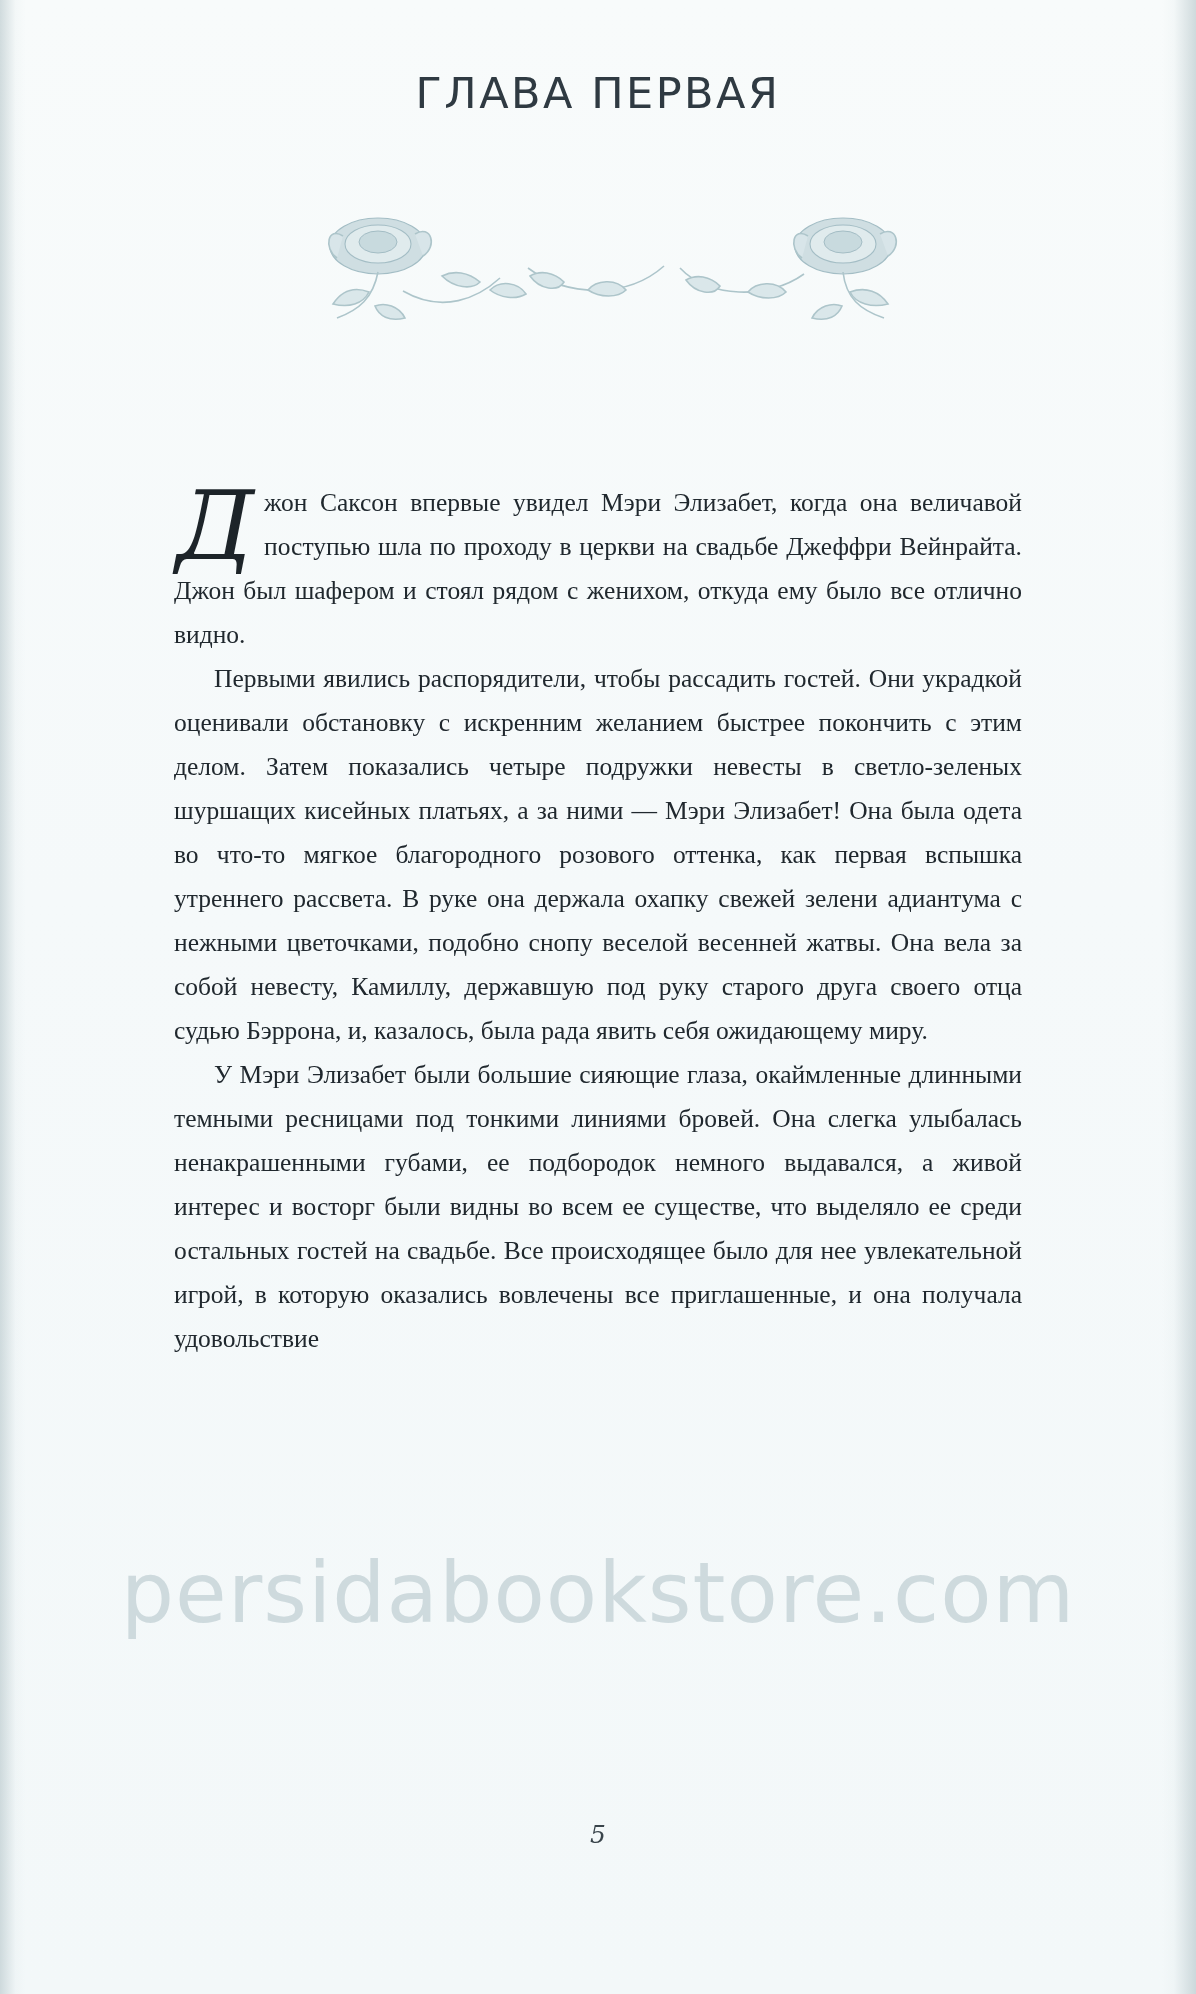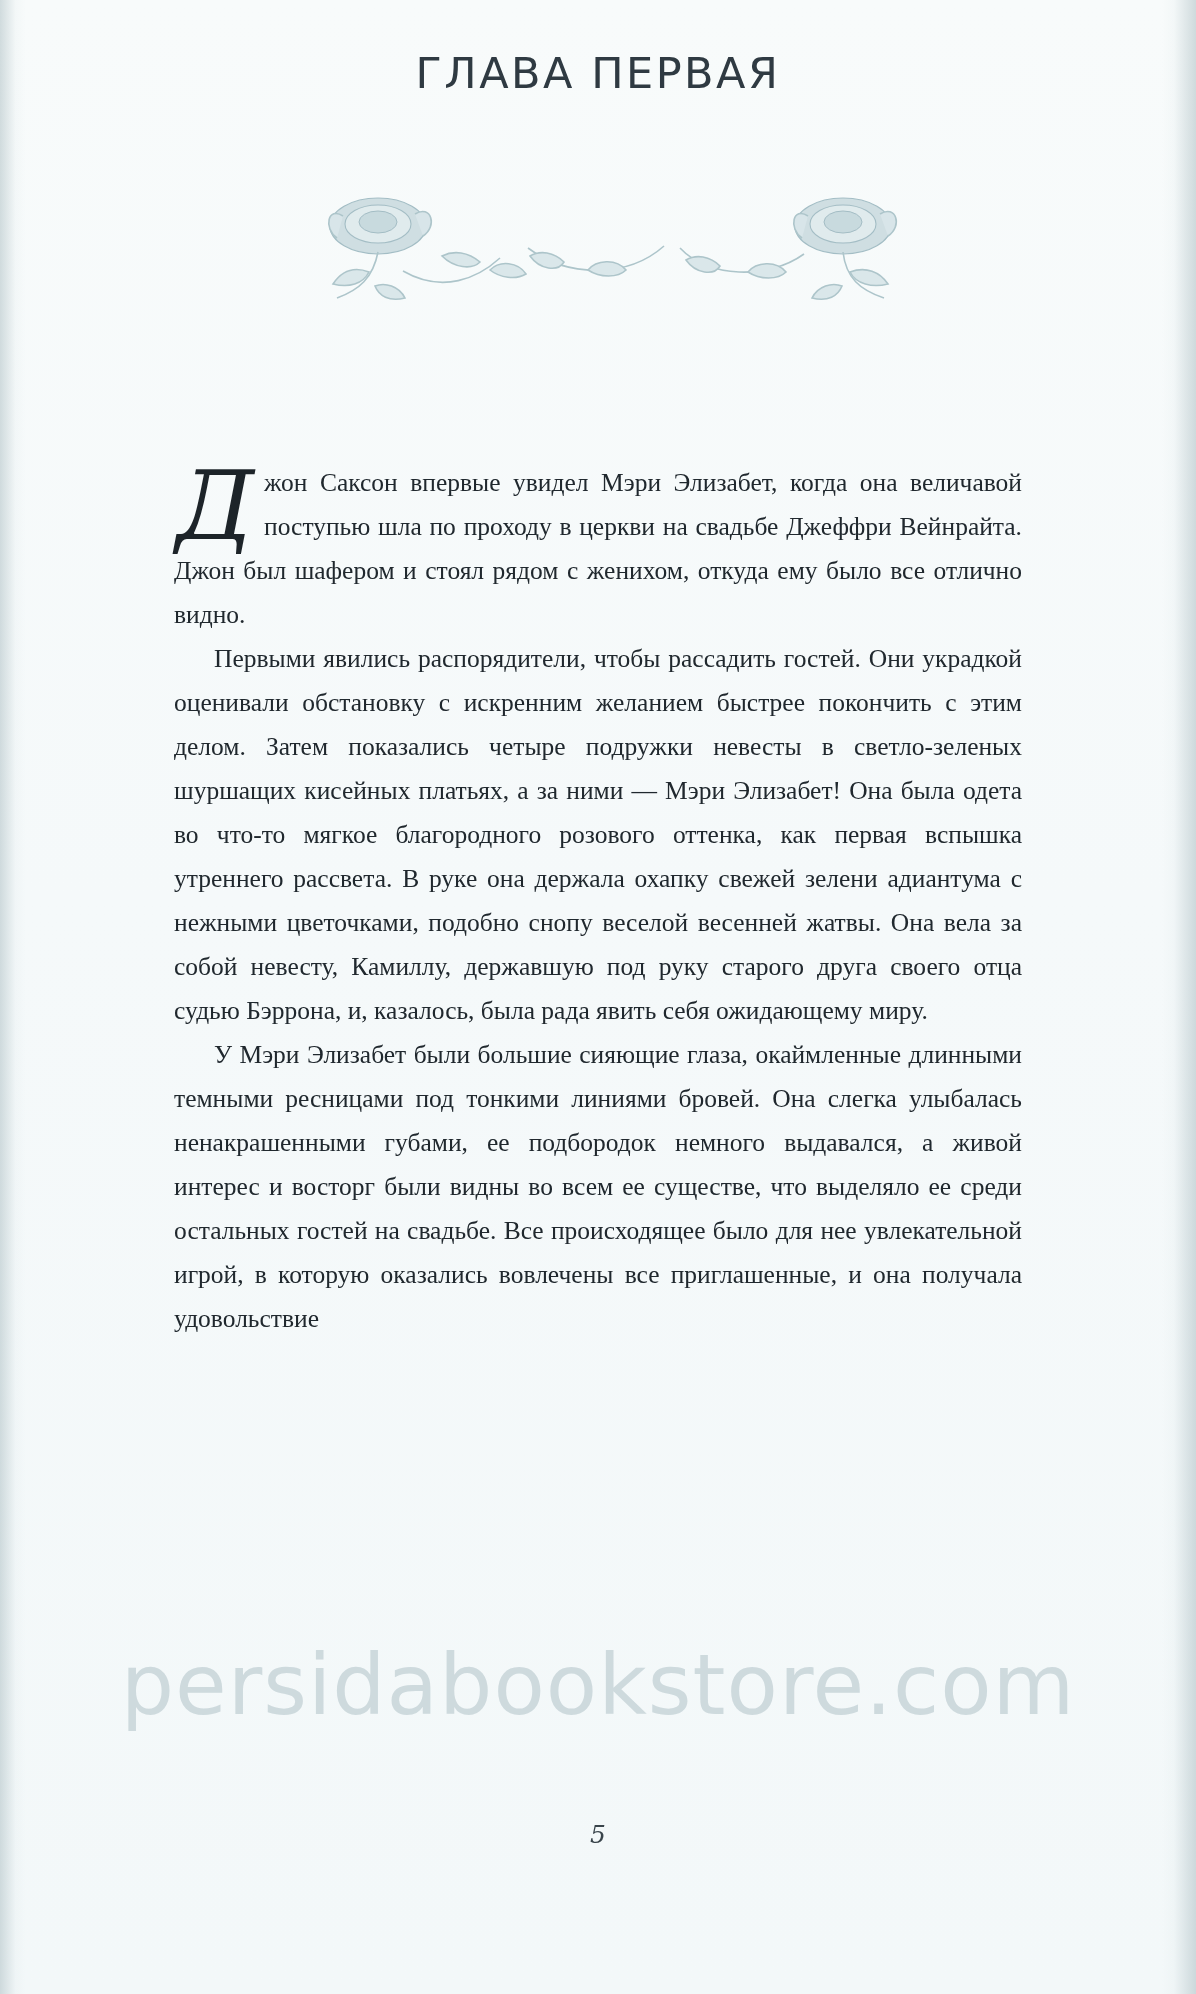--- a/index.html
+++ b/index.html
@@ -42,21 +42,21 @@
 
   .content {
     position: absolute;
     left: 0;
     right: 0;
     top: 0;
   }
 
   .chapter-title {
     text-align: center;
-    margin-top: 52px;
+    margin-top: 72px;
     font-family: "DejaVu Sans", sans-serif;
     font-weight: 400;
     font-size: 43px;
     letter-spacing: 2.5px;
     color: #2f3a42;
     line-height: 1;
   }
 
   .ornament-wrap {
     margin-top: 66px;
@@ -109,21 +109,21 @@
     font-style: italic;
     font-size: 25px;
     color: #39444b;
   }
 
   
   .watermark {
     position: absolute;
     left: 0;
     right: 0;
-    top: 1636px;
+    top: 1544px;
     text-align: center;
     font-family: "DejaVu Sans", sans-serif;
     font-size: 84px;
     letter-spacing: 1px;
     color: rgba(150, 172, 180, 0.40);
     white-space: nowrap;
     pointer-events: none;
     user-select: none;
   }
 </style>

